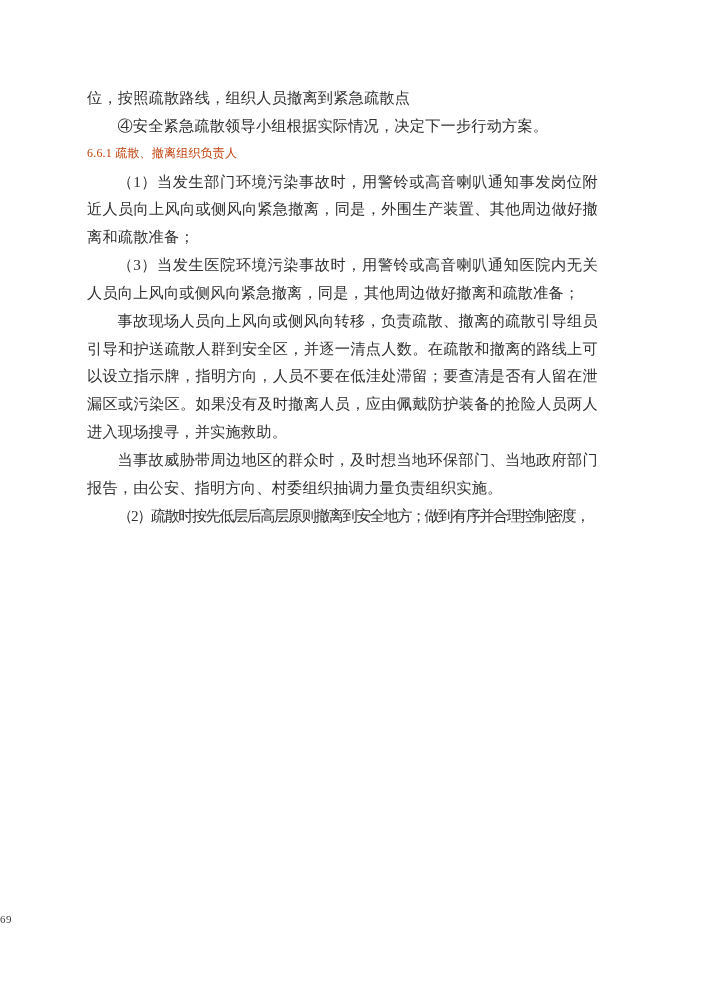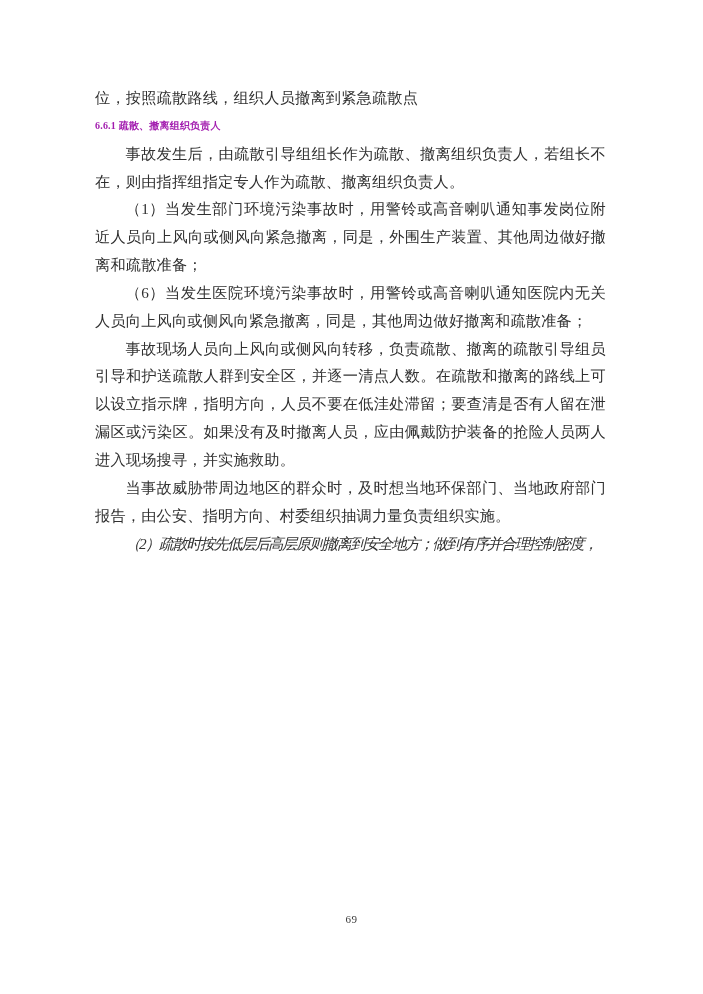--- a/index.html
+++ b/index.html
@@ -14,67 +14,66 @@
     font-family: "Liberation Serif", "DejaVu Serif", serif;
     overflow: hidden;
   }
   .page {
     position: absolute;
     inset: 0;
     background: #ffffff;
   }
   .content {
     position: absolute;
-    left: 95px;
+    left: 87px;
     top: 84px;
     width: 511px;
     color: #303030;
     font-size: 15.2px;
     line-height: 27.85px;
     text-align: justify;
     letter-spacing: 0.2px;
   }
   .content p {
     margin: 0;
     text-indent: 2em;
   }
   .content p.cont {
     text-indent: 0;
   }
   .content h3 {
     margin: 0;
-    font-size: 10px;
-    font-weight: bold;
+    font-size: 12px;
+    font-weight: normal;
     line-height: 27.85px;
     text-indent: 0;
-    color: #a21caf;
+    color: #c2410c;
   }
   .content p.squeeze {
     letter-spacing: -1.5px;
-    font-style: italic;
   }
   .footer {
     position: absolute;
     top: 913px;
     left: 0;
     width: 703px;
-    text-align: center;
+    text-align: left;
     font-size: 11px;
     color: #3a3a3a;
     letter-spacing: 0.5px;
   }
 </style>
 </head>
 <body>
 
 <div class="page">
   <div class="content">
     <p class="cont">位，按照疏散路线，组织人员撤离到紧急疏散点</p>
+    <p>④安全紧急疏散领导小组根据实际情况，决定下一步行动方案。</p>
     <h3>6.6.1 疏散、撤离组织负责人</h3>
-    <p>事故发生后，由疏散引导组组长作为疏散、撤离组织负责人，若组长不在，则由指挥组指定专人作为疏散、撤离组织负责人。</p>
     <p>（1）当发生部门环境污染事故时，用警铃或高音喇叭通知事发岗位附近人员向上风向或侧风向紧急撤离，同是，外围生产装置、其他周边做好撤离和疏散准备；</p>
-    <p>（6）当发生医院环境污染事故时，用警铃或高音喇叭通知医院内无关人员向上风向或侧风向紧急撤离，同是，其他周边做好撤离和疏散准备；</p>
+    <p>（3）当发生医院环境污染事故时，用警铃或高音喇叭通知医院内无关人员向上风向或侧风向紧急撤离，同是，其他周边做好撤离和疏散准备；</p>
     <p>事故现场人员向上风向或侧风向转移，负责疏散、撤离的疏散引导组员引导和护送疏散人群到安全区，并逐一清点人数。在疏散和撤离的路线上可以设立指示牌，指明方向，人员不要在低洼处滞留；要查清是否有人留在泄漏区或污染区。如果没有及时撤离人员，应由佩戴防护装备的抢险人员两人进入现场搜寻，并实施救助。</p>
     <p>当事故威胁带周边地区的群众时，及时想当地环保部门、当地政府部门报告，由公安、指明方向、村委组织抽调力量负责组织实施。</p>
     <p class="squeeze">（2）疏散时按先低层后高层原则撤离到安全地方；做到有序并合理控制密度，</p>
   </div>
   <div class="footer">69</div>
 </div>
 
 </body></html>

